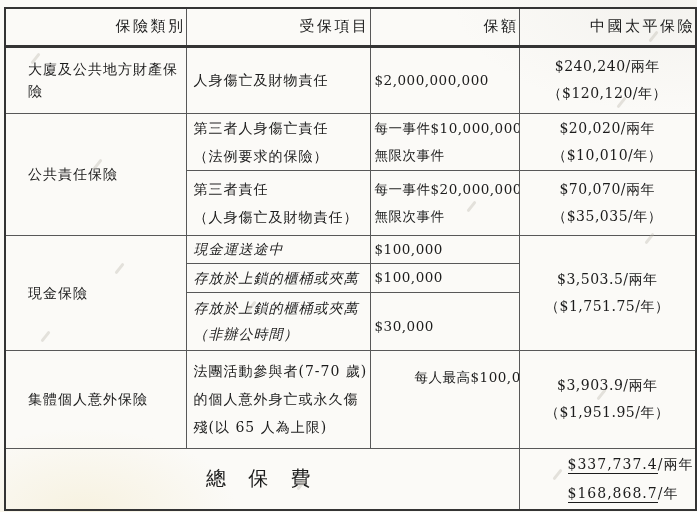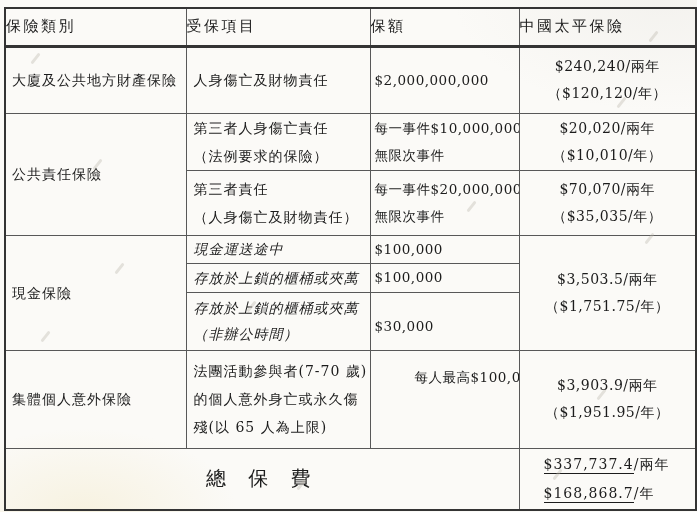--- a/index.html
+++ b/index.html
@@ -21,35 +21,35 @@
     border:2px solid #343434;
   }
   .ins th,.ins td{
     border:1px solid #585858;
     font-size:14px;font-weight:normal;
     padding:0;overflow:hidden;vertical-align:middle;
     letter-spacing:1px;
   }
   .ins thead th{
     border-bottom:3px solid #343434;
-    text-align:left;font-size:15px;letter-spacing:2.5px;
+    text-align:right;font-size:15px;letter-spacing:2.5px;
   }
-  td.cat{text-align:left;padding-left:6px;line-height:22px;}
+  td.cat{text-align:left;padding-left:22px;line-height:22px;}
   td.item{text-align:left;padding-left:7px;}
   td.amt{text-align:left;padding-left:4px;font-size:13.5px;letter-spacing:.5px;}
   td.amt.top{vertical-align:top;padding-top:13px;padding-left:44px;}
   td.amt.bottom{vertical-align:bottom;padding-bottom:10px;}
   td.prem{text-align:center;letter-spacing:.5px;}
   .ln{line-height:27px;white-space:nowrap;}
   td.item .ln{line-height:28px;}
   tr.r-cash td.item .ln{line-height:26px;font-style:italic;}
   td.total-label{text-align:center;letter-spacing:8px;font-size:20px;}
   td.total-prem{text-align:left;padding-left:24px;}
   td.total-prem .ln{line-height:29px;}
-  .u{border-bottom:1.5px solid #1c1c1c;padding-bottom:1px;}
+  .u{border-bottom:1.5px solid #1c1c1c;padding-bottom:1px;margin-left:24px;}
   
   .wm{position:absolute;width:3px;height:13px;background:#beb9ae;opacity:.38;
       transform:rotate(38deg);border-radius:2px;pointer-events:none;}
 </style>
 </head>
 <body>
 
 <div class="page-tint"></div>
 
 <table class="ins">

